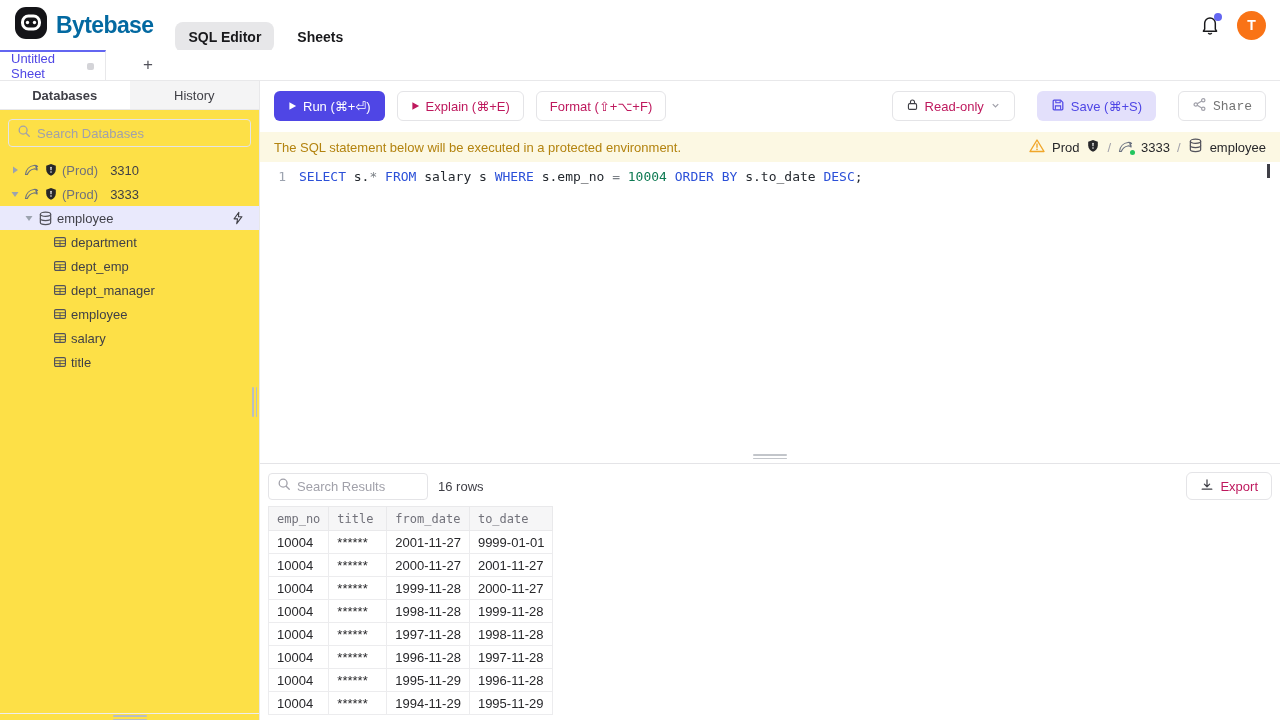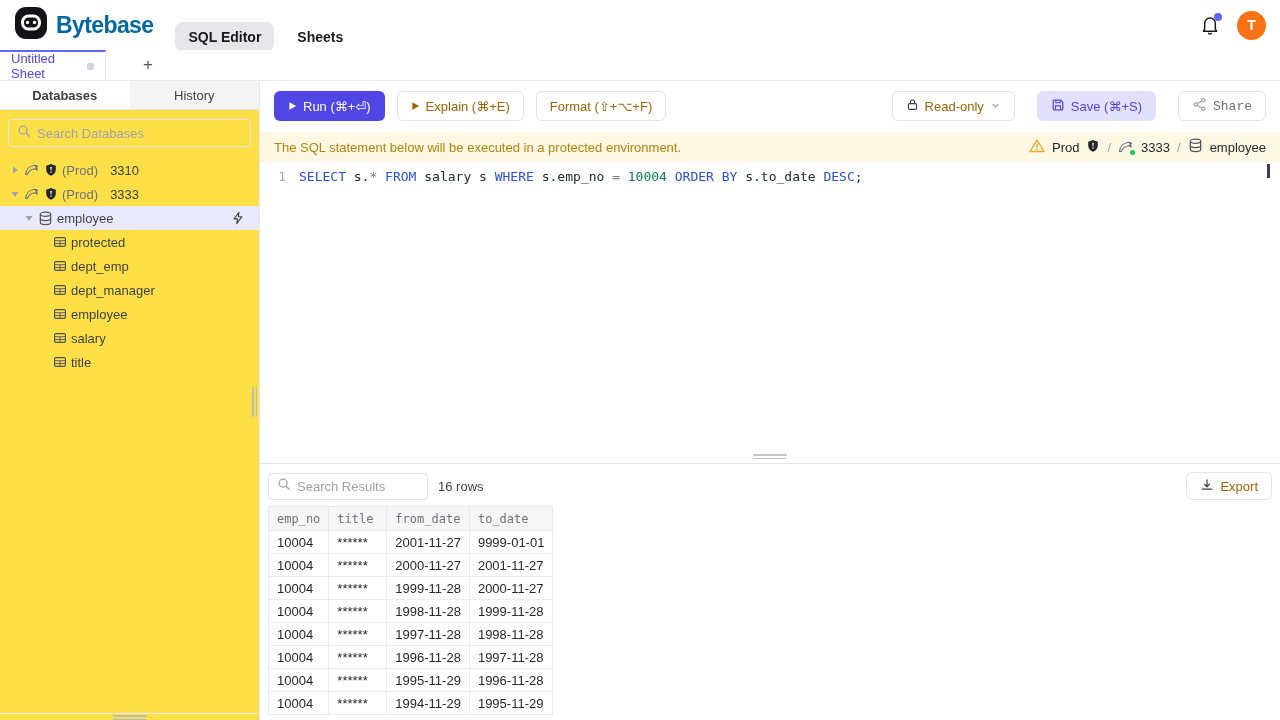--- a/index.html
+++ b/index.html
@@ -58,21 +58,21 @@
   .v-handle { position:absolute; right:2px; top:306px; display:flex; gap:2px; cursor:col-resize; }
   .v-handle span { width:1.5px; height:30px; background:#b9bdc3; border-radius:1px; }
 
   
   .main { flex:1; display:flex; flex-direction:column; min-width:0; }
   .toolbar { display:flex; align-items:center; padding:10px 14px 11px; gap:12px; flex:none; }
   .btn { height:30px; border-radius:6px; font-size:13px; display:inline-flex; align-items:center; gap:6px;
     padding:4px 13px; border:1px solid transparent; cursor:pointer; font-weight:500;
     font-family:"Liberation Sans","DejaVu Sans",sans-serif; background:#fff; }
   .btn-run { background:var(--accent-text,#4f46e5); color:#fff; }
-  .btn-outline { border-color:#e4e4e7; color:#a16207; }
+  .btn-outline { border-color:#e4e4e7; color:#be185d; }
   .btn-save { background:var(--save-bg,#e3e0fb); color:var(--accent-text,#4f46e5); margin-left:10px; }
   .btn-share { border-color:#e4e4e7; color:#737373; margin-left:10px;font-family:Liberation Mono, monospace; }
   .tb-spacer { flex:1; }
 
   .banner { height:30px; background:var(--banner-bg,#fcf8e3); display:flex; align-items:center; padding:0 14px; font-size:13px; flex:none; }
   .banner-msg { color:var(--banner-text,#b3830f); }
   .banner-ctx { margin-left:auto; display:flex; align-items:center; gap:7px; color:#27272a; }
   .banner-ctx .sep { color:#a1a1aa; }
   .mysql-wrap { position:relative; display:inline-flex; }
   .green-dot { position:absolute; right:-1px; bottom:0; width:5px; height:5px; border-radius:50%; background:#22c55e; }
@@ -223,21 +223,21 @@
               </svg>
             </span>
           </div>
           <div class="tree-row table">
             <span class="icn">
               <svg width="14" height="14" viewBox="0 0 16 16">
                 <rect x="1.8" y="3" width="12.4" height="10" rx="1.5" fill="none" stroke="#52525b" stroke-width="1.3"></rect>
                 <path d="M1.8 6.6 H14.2 M1.8 9.8 H14.2 M8 6.6 V13" stroke="#52525b" stroke-width="1.1" fill="none"></path>
               </svg>
             </span>
-            <span class="nm">protected</span>
+            <span class="nm">department</span>
           </div>
           <div class="tree-row table">
             <span class="icn">
               <svg width="14" height="14" viewBox="0 0 16 16">
                 <rect x="1.8" y="3" width="12.4" height="10" rx="1.5" fill="none" stroke="#52525b" stroke-width="1.3"></rect>
                 <path d="M1.8 6.6 H14.2 M1.8 9.8 H14.2 M8 6.6 V13" stroke="#52525b" stroke-width="1.1" fill="none"></path>
               </svg>
             </span>
             <span class="nm">dept_emp</span>
           </div>

